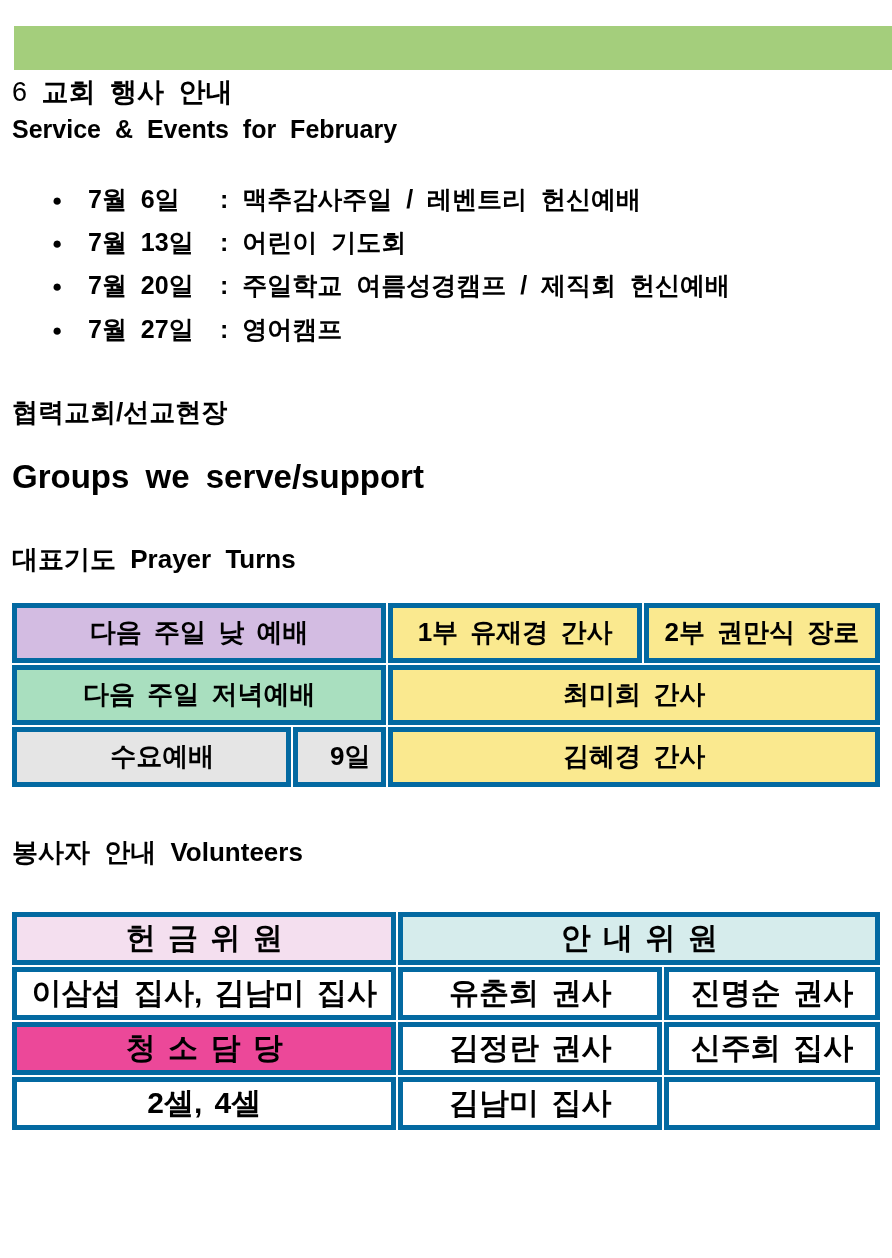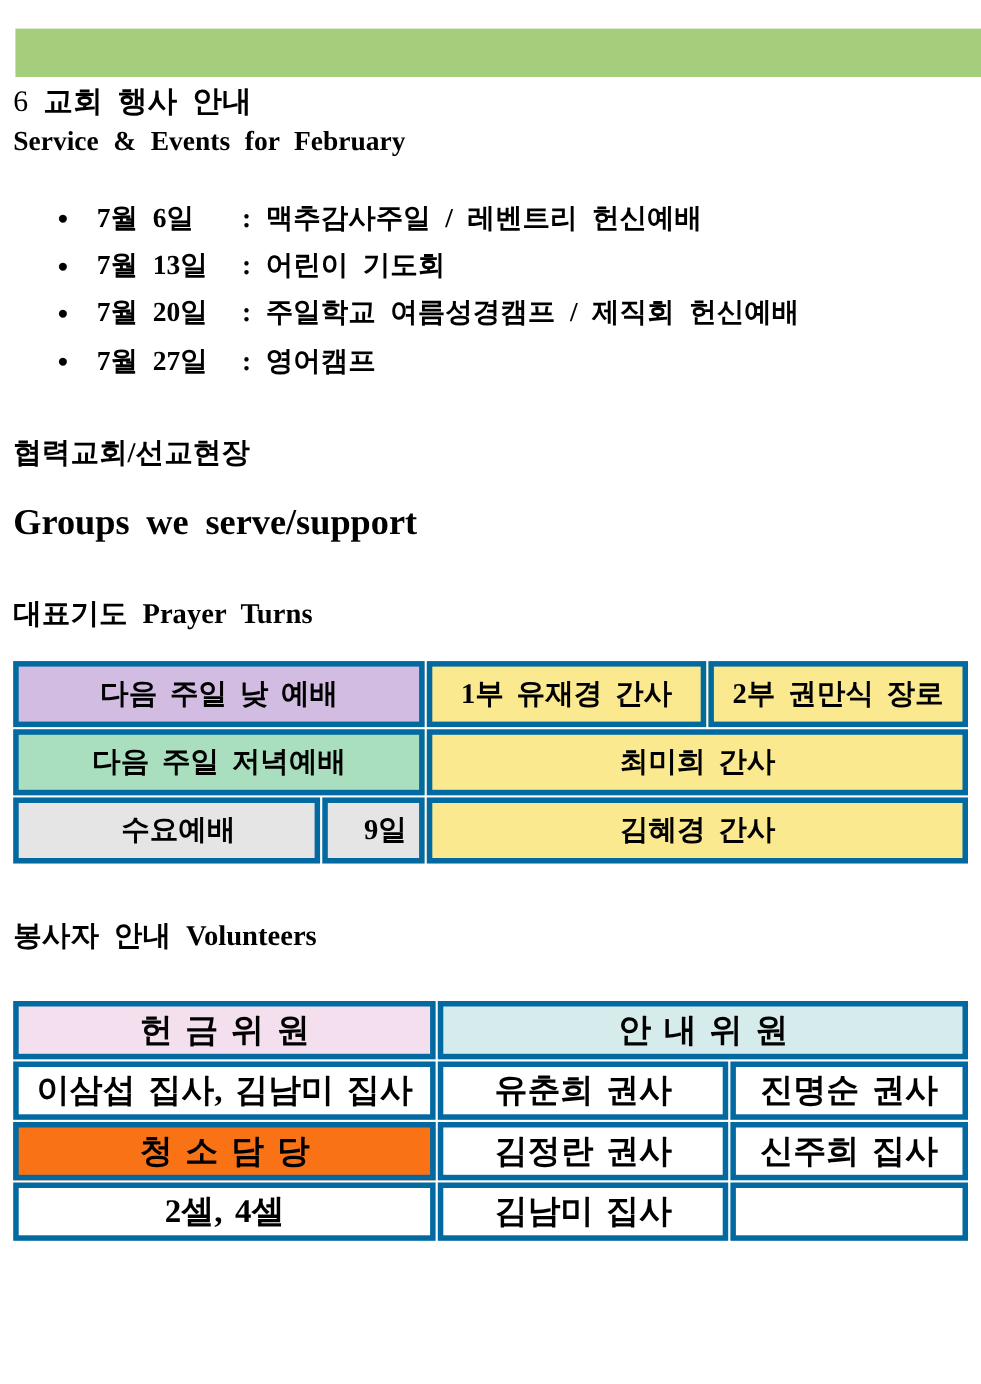--- a/index.html
+++ b/index.html
@@ -1,21 +1,21 @@
 <!DOCTYPE html>
 <html><head>
 <meta charset="utf-8">
 <style>
   html,body { margin:0; padding:0; background:#fff; }
   .page {
     position: relative;
     width: 892px;
     height: 1258px;
     background: #ffffff;
-    font-family: Liberation Serif, serif;
+    font-family: Liberation Sans, sans-serif;
     color: #000;
     overflow: hidden;
   }
   .top-bar {
     position: absolute;
     left: 14px; right: 0; top: 26px;
     height: 44px;
     background: #A4CE7C;
   }
   .content { position: absolute; top: 70px; left: 0; right: 0; }
@@ -93,21 +93,21 @@
   .prayer-table td { height: 48px; font-size: 26px; word-spacing: 5px; }
   .vol-table      { margin-top: 40px; }
   .vol-table td   { height: 31px; font-size: 30px; word-spacing: 4px; }
 
   .bg-purple { background: #D3BCE2; }
   .bg-mint   { background: #A9DFBF; }
   .bg-blue   { background: #e5e5e5; padding-left: 22px; }
   .bg-yellow { background: #FAE98F; }
   .bg-pink   { background: #F4DFEF; }
   .bg-cyan   { background: #D6ECEC; }
-  .bg-green  { background: #f97316; }
+  .bg-green  { background: #ec4899; }
 </style>
 </head>
 <body>
 
 <div class="page">
   <div class="top-bar"></div>
 
   <div class="content">
 
     <div class="title">

